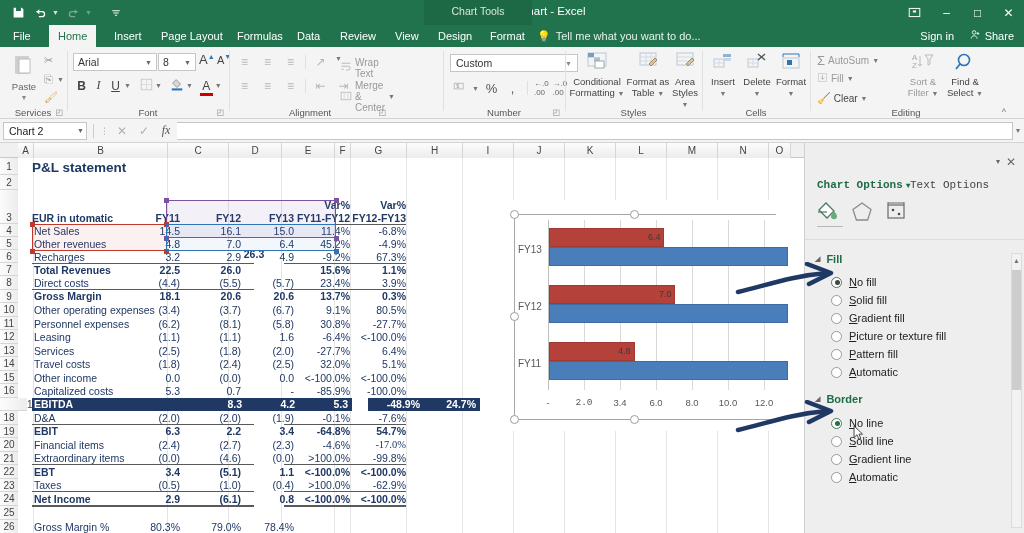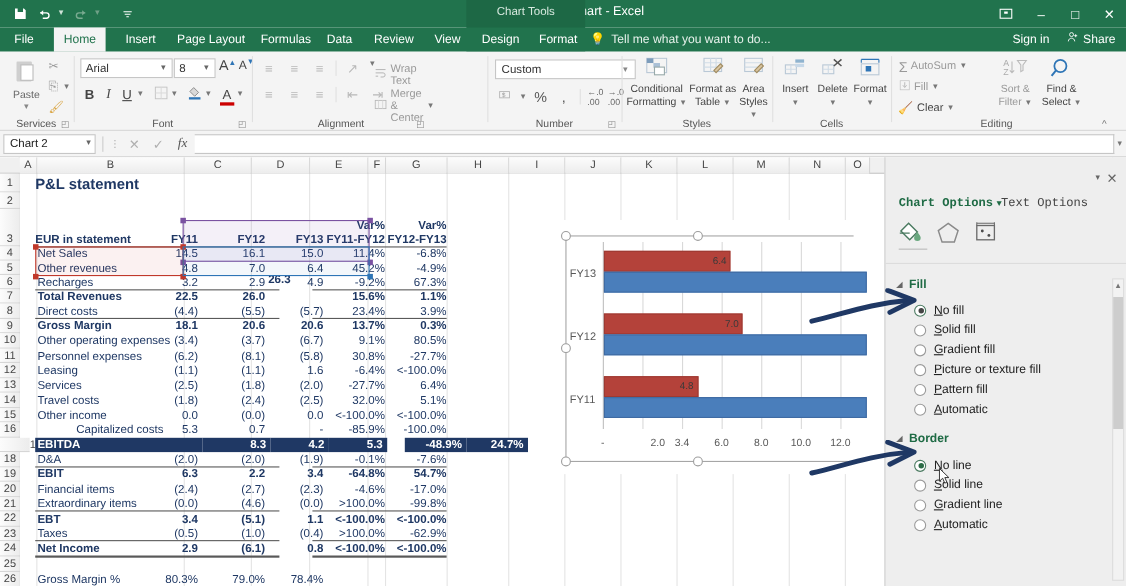--- a/index.html
+++ b/index.html
@@ -680,21 +680,21 @@
     <div class="gridline-v" style="left:564px; top:15px; height:375px;"></div>
     <div class="gridline-v" style="left:615px; top:15px; height:375px;"></div>
     <div class="gridline-v" style="left:666px; top:15px; height:375px;"></div>
     <div class="gridline-v" style="left:717px; top:15px; height:375px;"></div>
     <div class="gridline-v" style="left:768px; top:15px; height:375px;"></div>
 
     <div class="sheet">
 
       <div class="cell title" style="left:14px; top:2px; width:200px;">P&amp;L statement</div>
 
-      <div class="cell b" style="left:14px; top:54px; width:130px;">EUR in statement</div>
+      <div class="cell b" style="left:14px; top:54px; width:130px;">EUR in utomatic</div>
       <div class="cell b r" style="left:96px;  top:54px; width:66px;">FY11</div>
       <div class="cell b r" style="left:157px; top:54px; width:66px;">FY12</div>
       <div class="cell b r" style="left:210px; top:54px; width:66px;">FY13</div>
       <div class="cell b r" style="left:281px; top:41px; width:51px;">Var%</div>
       <div class="cell b r" style="left:272px; top:54px; width:60px;">FY11-FY12</div>
       <div class="cell b r" style="left:337px; top:41px; width:51px;">Var%</div>
       <div class="cell b r" style="left:328px; top:54px; width:60px;">FY12-FY13</div>
 
       <div class="topline" style="left:14px; top:66px; width:374px;"></div>
 
@@ -779,21 +779,21 @@
       <div class="cell r" style="left:272px; top:200px; width:60px;">32.0%</div>
       <div class="cell r" style="left:328px; top:200px; width:60px;">5.1%</div>
 
       <div class="cell" style="left:16px;  top:214px; width:150px;">Other income</div>
       <div class="cell r" style="left:96px;  top:214px; width:66px;">0.0</div>
       <div class="cell r" style="left:157px; top:214px; width:66px;">(0.0)</div>
       <div class="cell r" style="left:210px; top:214px; width:66px;">0.0</div>
       <div class="cell r" style="left:264px; top:214px; width:68px;">&lt;-100.0%</div>
       <div class="cell r" style="left:320px; top:214px; width:68px;">&lt;-100.0%</div>
 
-      <div class="cell" style="left:16px;  top:227px; width:150px;text-align:center;">Capitalized costs</div>
+      <div class="cell" style="left:16px;  top:227px; width:150px;">Capitalized costs</div>
       <div class="cell r" style="left:96px;  top:227px; width:66px;">5.3</div>
       <div class="cell r" style="left:157px; top:227px; width:66px;">0.7</div>
       <div class="cell r" style="left:210px; top:227px; width:66px;">-</div>
       <div class="cell r" style="left:264px; top:227px; width:68px;">-85.9%</div>
       <div class="cell r" style="left:320px; top:227px; width:68px;">-100.0%</div>
 
       <div class="cell hl" style="left:14px;  top:240px; width:152px; height:13px; line-height:13px; padding-left:2px;">EBITDA</div>
       <div class="cell hl r" style="left:166px; top:240px; width:62px; height:13px; line-height:13px; padding-right:4px;">8.3</div>
       <div class="cell hl r" style="left:228px; top:240px; width:53px; height:13px; line-height:13px; padding-right:4px;">4.2</div>
       <div class="cell hl r" style="left:281px; top:240px; width:53px; height:13px; line-height:13px; padding-right:4px;">5.3</div>
@@ -814,21 +814,21 @@
       <div class="cell b r" style="left:157px; top:267px; width:66px;">2.2</div>
       <div class="cell b r" style="left:210px; top:267px; width:66px;">3.4</div>
       <div class="cell b r" style="left:272px; top:267px; width:60px;">-64.8%</div>
       <div class="cell b r" style="left:328px; top:267px; width:60px;">54.7%</div>
 
       <div class="cell" style="left:16px;  top:281px; width:150px;">Financial items</div>
       <div class="cell r" style="left:96px;  top:281px; width:66px;">(2.4)</div>
       <div class="cell r" style="left:157px; top:281px; width:66px;">(2.7)</div>
       <div class="cell r" style="left:210px; top:281px; width:66px;">(2.3)</div>
       <div class="cell r" style="left:272px; top:281px; width:60px;">-4.6%</div>
-      <div class="cell r" style="left:328px; top:281px; width:60px;">-17.0%</div>
+      <div class="cell r" style="left:328px; top:281px; width:60px;font-family:Liberation Serif, serif;">-17.0%</div>
 
       <div class="cell" style="left:16px;  top:294px; width:150px;">Extraordinary items</div>
       <div class="cell r" style="left:96px;  top:294px; width:66px;">(0.0)</div>
       <div class="cell r" style="left:157px; top:294px; width:66px;">(4.6)</div>
       <div class="cell r" style="left:210px; top:294px; width:66px;">(0.0)</div>
       <div class="cell r" style="left:266px; top:294px; width:66px;">&gt;100.0%</div>
       <div class="cell r" style="left:322px; top:294px; width:66px;">-99.8%</div>
       <div class="topline" style="left:14px; top:306px; width:222px;"></div>
       <div class="topline" style="left:266px; top:306px; width:122px;"></div>
 
@@ -910,21 +910,21 @@
         <div class="bar red" style="left:1px; top:122px; width:86px; height:19px;"></div>
         <div class="bar-label" style="left:70px; top:126px;">4.8</div>
         <div class="bar blue" style="left:1px; top:141px; width:239px; height:19px;"></div>
       </div>
 
       <div class="cat-label" style="left:18px; top:44px;">FY13</div>
       <div class="cat-label" style="left:18px; top:101px;">FY12</div>
       <div class="cat-label" style="left:18px; top:158px;">FY11</div>
 
       <div class="ax-label" style="left:38px;  top:197px; width:20px;">-</div>
-      <div class="ax-label" style="left:88px;  top:197px; width:20px;">2.0</div>
+      <div class="ax-label" style="left:74px;  top:197px; width:20px;font-family:Liberation Mono, monospace;">2.0</div>
       <div class="ax-label" style="left:110px; top:197px; width:20px;">3.4</div>
       <div class="ax-label" style="left:146px; top:197px; width:20px;">6.0</div>
       <div class="ax-label" style="left:182px; top:197px; width:20px;">8.0</div>
       <div class="ax-label" style="left:216px; top:197px; width:24px;">10.0</div>
       <div class="ax-label" style="left:252px; top:197px; width:24px;">12.0</div>
     </div>
 
     <div class="vscroll" style="top:0px; right:0px; height:375px; position:absolute;">
       <div class="varrow">▲</div>
       <div class="vthumb"></div>

